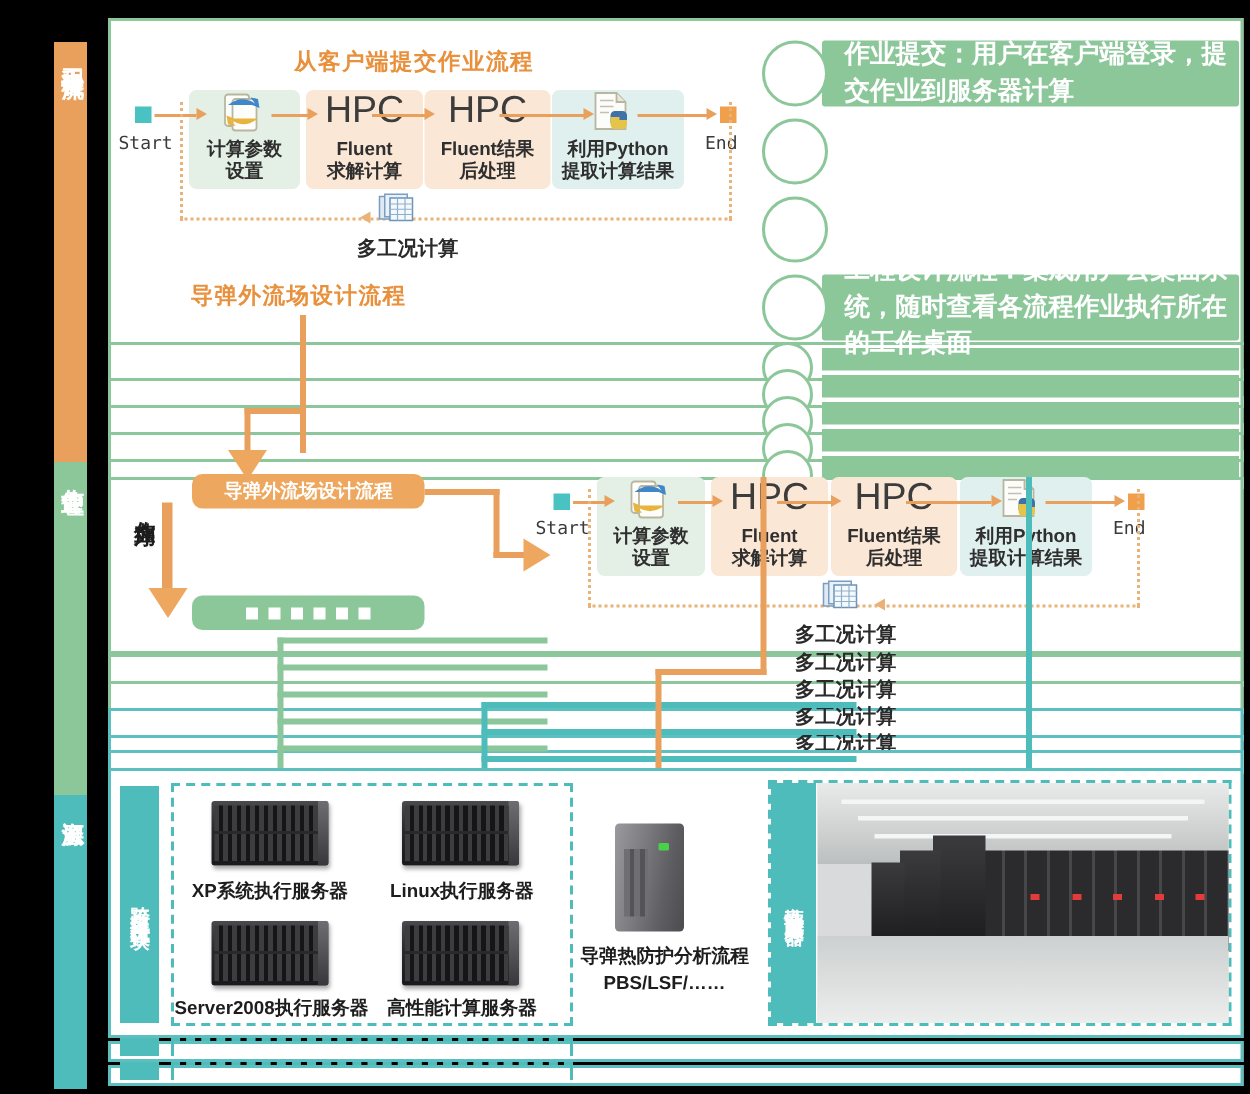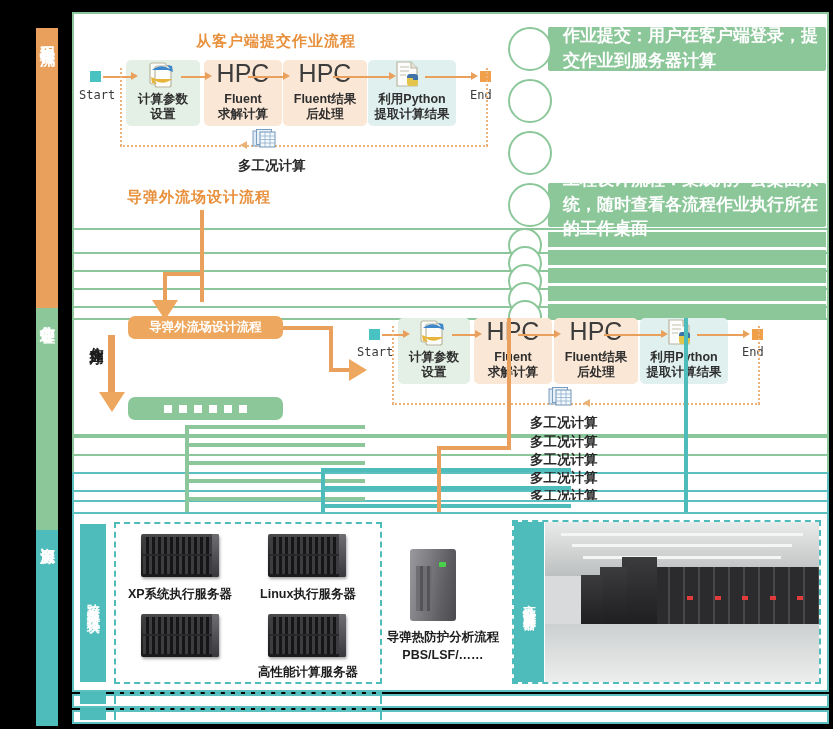--- a/index.html
+++ b/index.html
@@ -378,20 +378,21 @@
       <div class="rowb b"></div>
       <div class="side"></div>
   </div>
   <div class="srvlbl" style="left:240px;top:586px;width:136px;">Linux执行服务器</div>
 
   <div class="rack" style="left:141px;top:614px;width:78px;height:43px;">
     <div class="rowb a"></div>
       <div class="rowb b"></div>
       <div class="side"></div>
   </div>
+  <div class="srvlbl" style="left:108px;top:664px;width:146px;">Server2008执行服务器</div>
 
   <div class="rack" style="left:268px;top:614px;width:78px;height:43px;">
     <div class="rowb a"></div>
       <div class="rowb b"></div>
       <div class="side"></div>
   </div>
   <div class="srvlbl" style="left:242px;top:664px;width:132px;">高性能计算服务器</div>
 
   <div class="tower" style="left:410px;top:549px;width:46px;height:72px;">
     <div class="body"></div>

